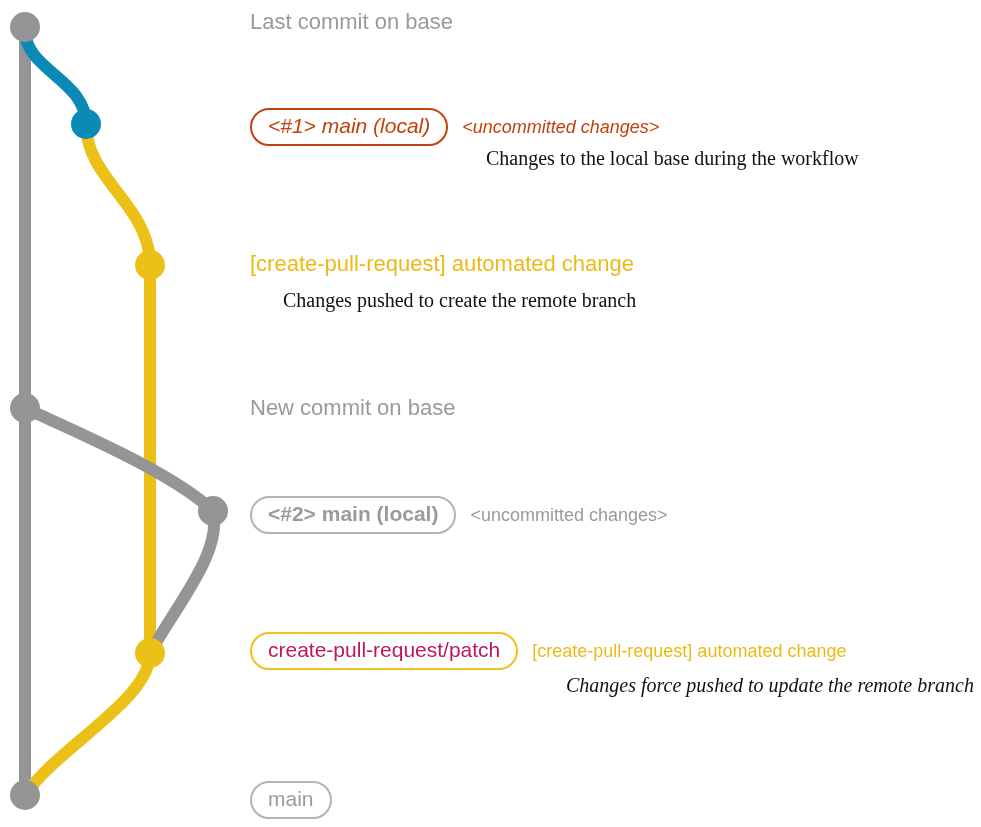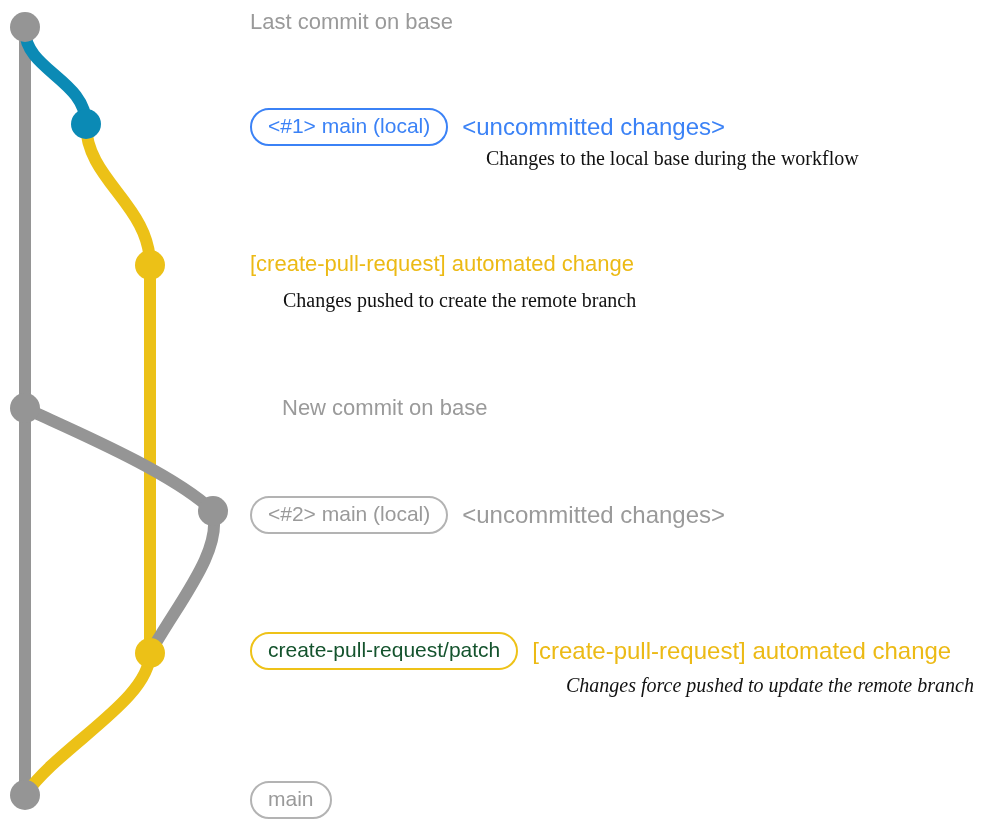--- a/index.html
+++ b/index.html
@@ -55,21 +55,21 @@
     border: 2px solid currentColor;
     border-radius: 999px;
     padding: 5px 16px 7px 16px;
     font-size: 21px;
     line-height: 22px;
     font-family: "Liberation Sans", sans-serif;
   }
 
   
   .subject {
-    font-size: 24px;
+    font-size: 18px;
     line-height: 24px;
     font-family: "Liberation Sans", sans-serif;
     white-space: nowrap;
   }
 
   
   .heading-only .subject {
     font-size: 22px;
   }
 
@@ -77,24 +77,24 @@
   .desc {
     position: absolute;
     font-family: "Liberation Serif", serif;
     font-size: 20px;
     line-height: 22px;
     color: #111111;
     white-space: nowrap;
   }
 
   
-  .c-blue   { color: #3b82f6; }
+  .c-blue   { color: #c2410c; font-style: italic; }
   .c-yellow { color: #ecba15; }
   .c-gray   { color: #9a9a9a; }
-  .c-pill-gray   { color: #b3b3b3; }
+  .c-pill-gray   { color: #b3b3b3; font-weight: bold; }
   .c-pill-gray-text { color: #9a9a9a; }
 </style>
 </head>
 <body>
 
 <svg id="graph-svg" viewBox="0 0 981 827" aria-hidden="true">
 
   <path d="M 25 20 L 25 795" fill="none" stroke="#959595" stroke-width="12" stroke-linecap="round"></path>
 
   <path d="M 25 30 C 25 70, 86 80, 86 124" fill="none" stroke="#0b8ab5" stroke-width="12" stroke-linecap="round"></path>
@@ -131,36 +131,36 @@
   </div>
   <div class="desc" style="left:486px; top:147px;">Changes to the local base during the workflow</div>
 
   <div class="row heading-only" style="top:252px;">
     <div class="row-head">
       <span class="subject c-yellow">[create-pull-request] automated change</span>
     </div>
   </div>
   <div class="desc" style="left:270px; top:289px;margin-left:13px;">Changes pushed to create the remote branch</div>
 
-  <div class="row heading-only" style="top:396px;margin-left:32px;">
+  <div class="row heading-only" style="top:396px;">
     <div class="row-head">
       <span class="subject c-gray">New commit on base</span>
     </div>
   </div>
 
   <div class="row" style="top:496px;">
     <div class="row-head">
       <span class="pill c-pill-gray c-pill-gray-text" style="border-color:#b3b3b3; color:#9a9a9a;">&lt;#2&gt; main (local)</span>
       <span class="subject c-gray">&lt;uncommitted changes&gt;</span>
     </div>
   </div>
 
   <div class="row" style="top:632px;">
     <div class="row-head">
-      <span class="pill" style="border-color:#eec218; color:#14532d;">create-pull-request/patch</span>
+      <span class="pill" style="border-color:#eec218; color:#be185d;">create-pull-request/patch</span>
       <span class="subject c-yellow">[create-pull-request] automated change</span>
     </div>
   </div>
   <div class="desc" style="left:566px; top:674px;font-style:italic;">Changes force pushed to update the remote branch</div>
 
   <div class="row" style="top:781px;">
     <div class="row-head" style="gap:24px;">
       <span class="pill" style="border-color:#b3b3b3; color:#9a9a9a;">main</span>
     </div>
   </div>

